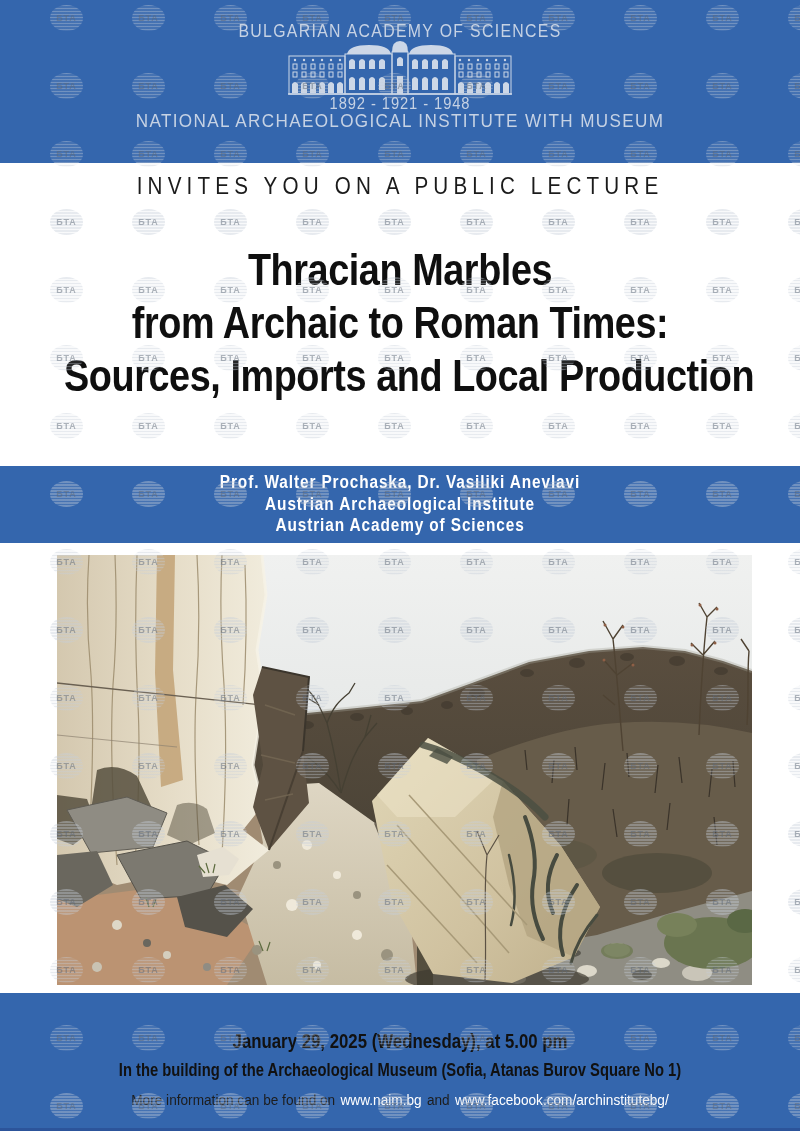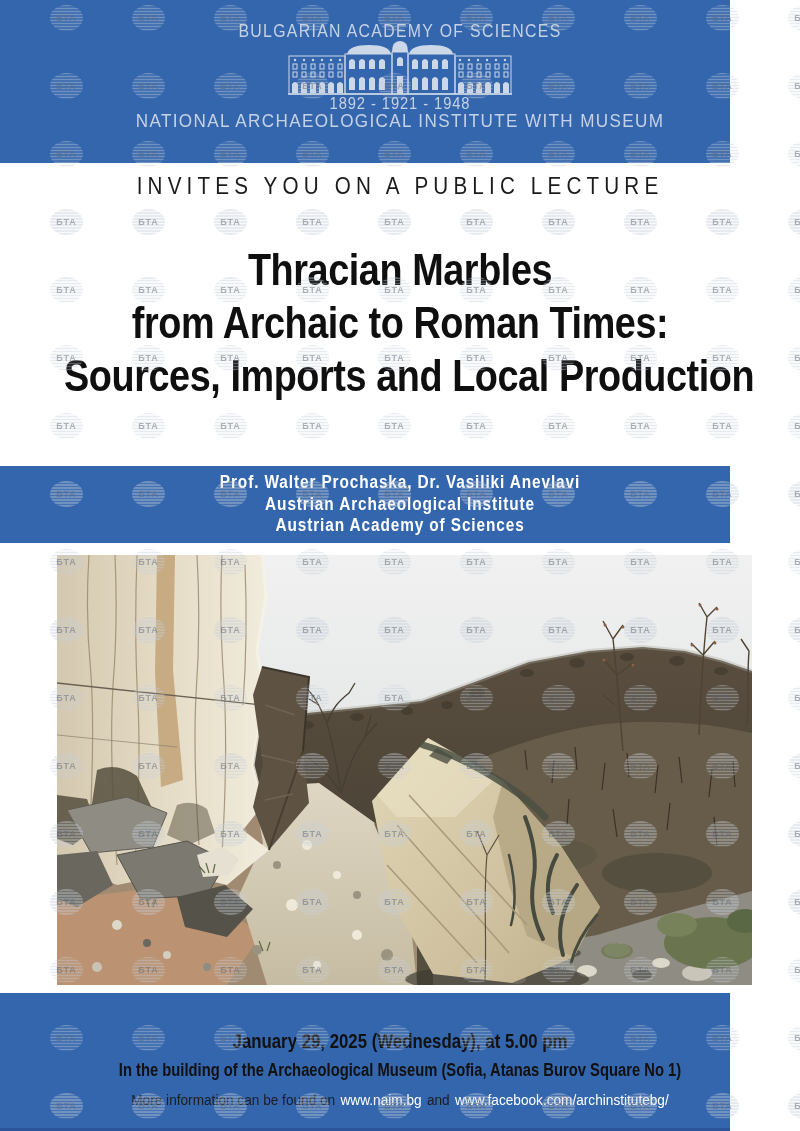--- a/index.html
+++ b/index.html
@@ -2,21 +2,21 @@
 <html><head>
 <meta charset="utf-8">
 <style>
   html,body { margin:0; padding:0; background:#ffffff; }
   .poster {
     position:relative; width:800px; height:1131px; margin:0 auto;
     background:#ffffff; overflow:hidden;
     font-family:"Liberation Sans", sans-serif;
     --band-blue:#3466ad;
   }
-  .band { position:absolute; left:0; width:730px; background:var(--band-blue); }
+  .band { position:absolute; left:0; width:800px; background:var(--band-blue); }
   .header-band { top:0; height:163px; }
   .speaker-band { top:466px; height:77px; }
   .footer-band  { top:993px; height:138px; }
   .footer-band::after {
     content:""; position:absolute; left:0; right:0; bottom:0; height:3px;
     background:#2c549a;
   }
   .ctr { position:absolute; left:0; width:800px; text-align:center; white-space:nowrap; }
   .academy   { top:21px;  font-size:18px; letter-spacing:1.5px; color:#c6d2e4; transform:scaleX(.88); }
   .years     { top:95px;  font-size:16px; letter-spacing:1px;   color:#c6d2e4; transform:scaleX(.92); }

